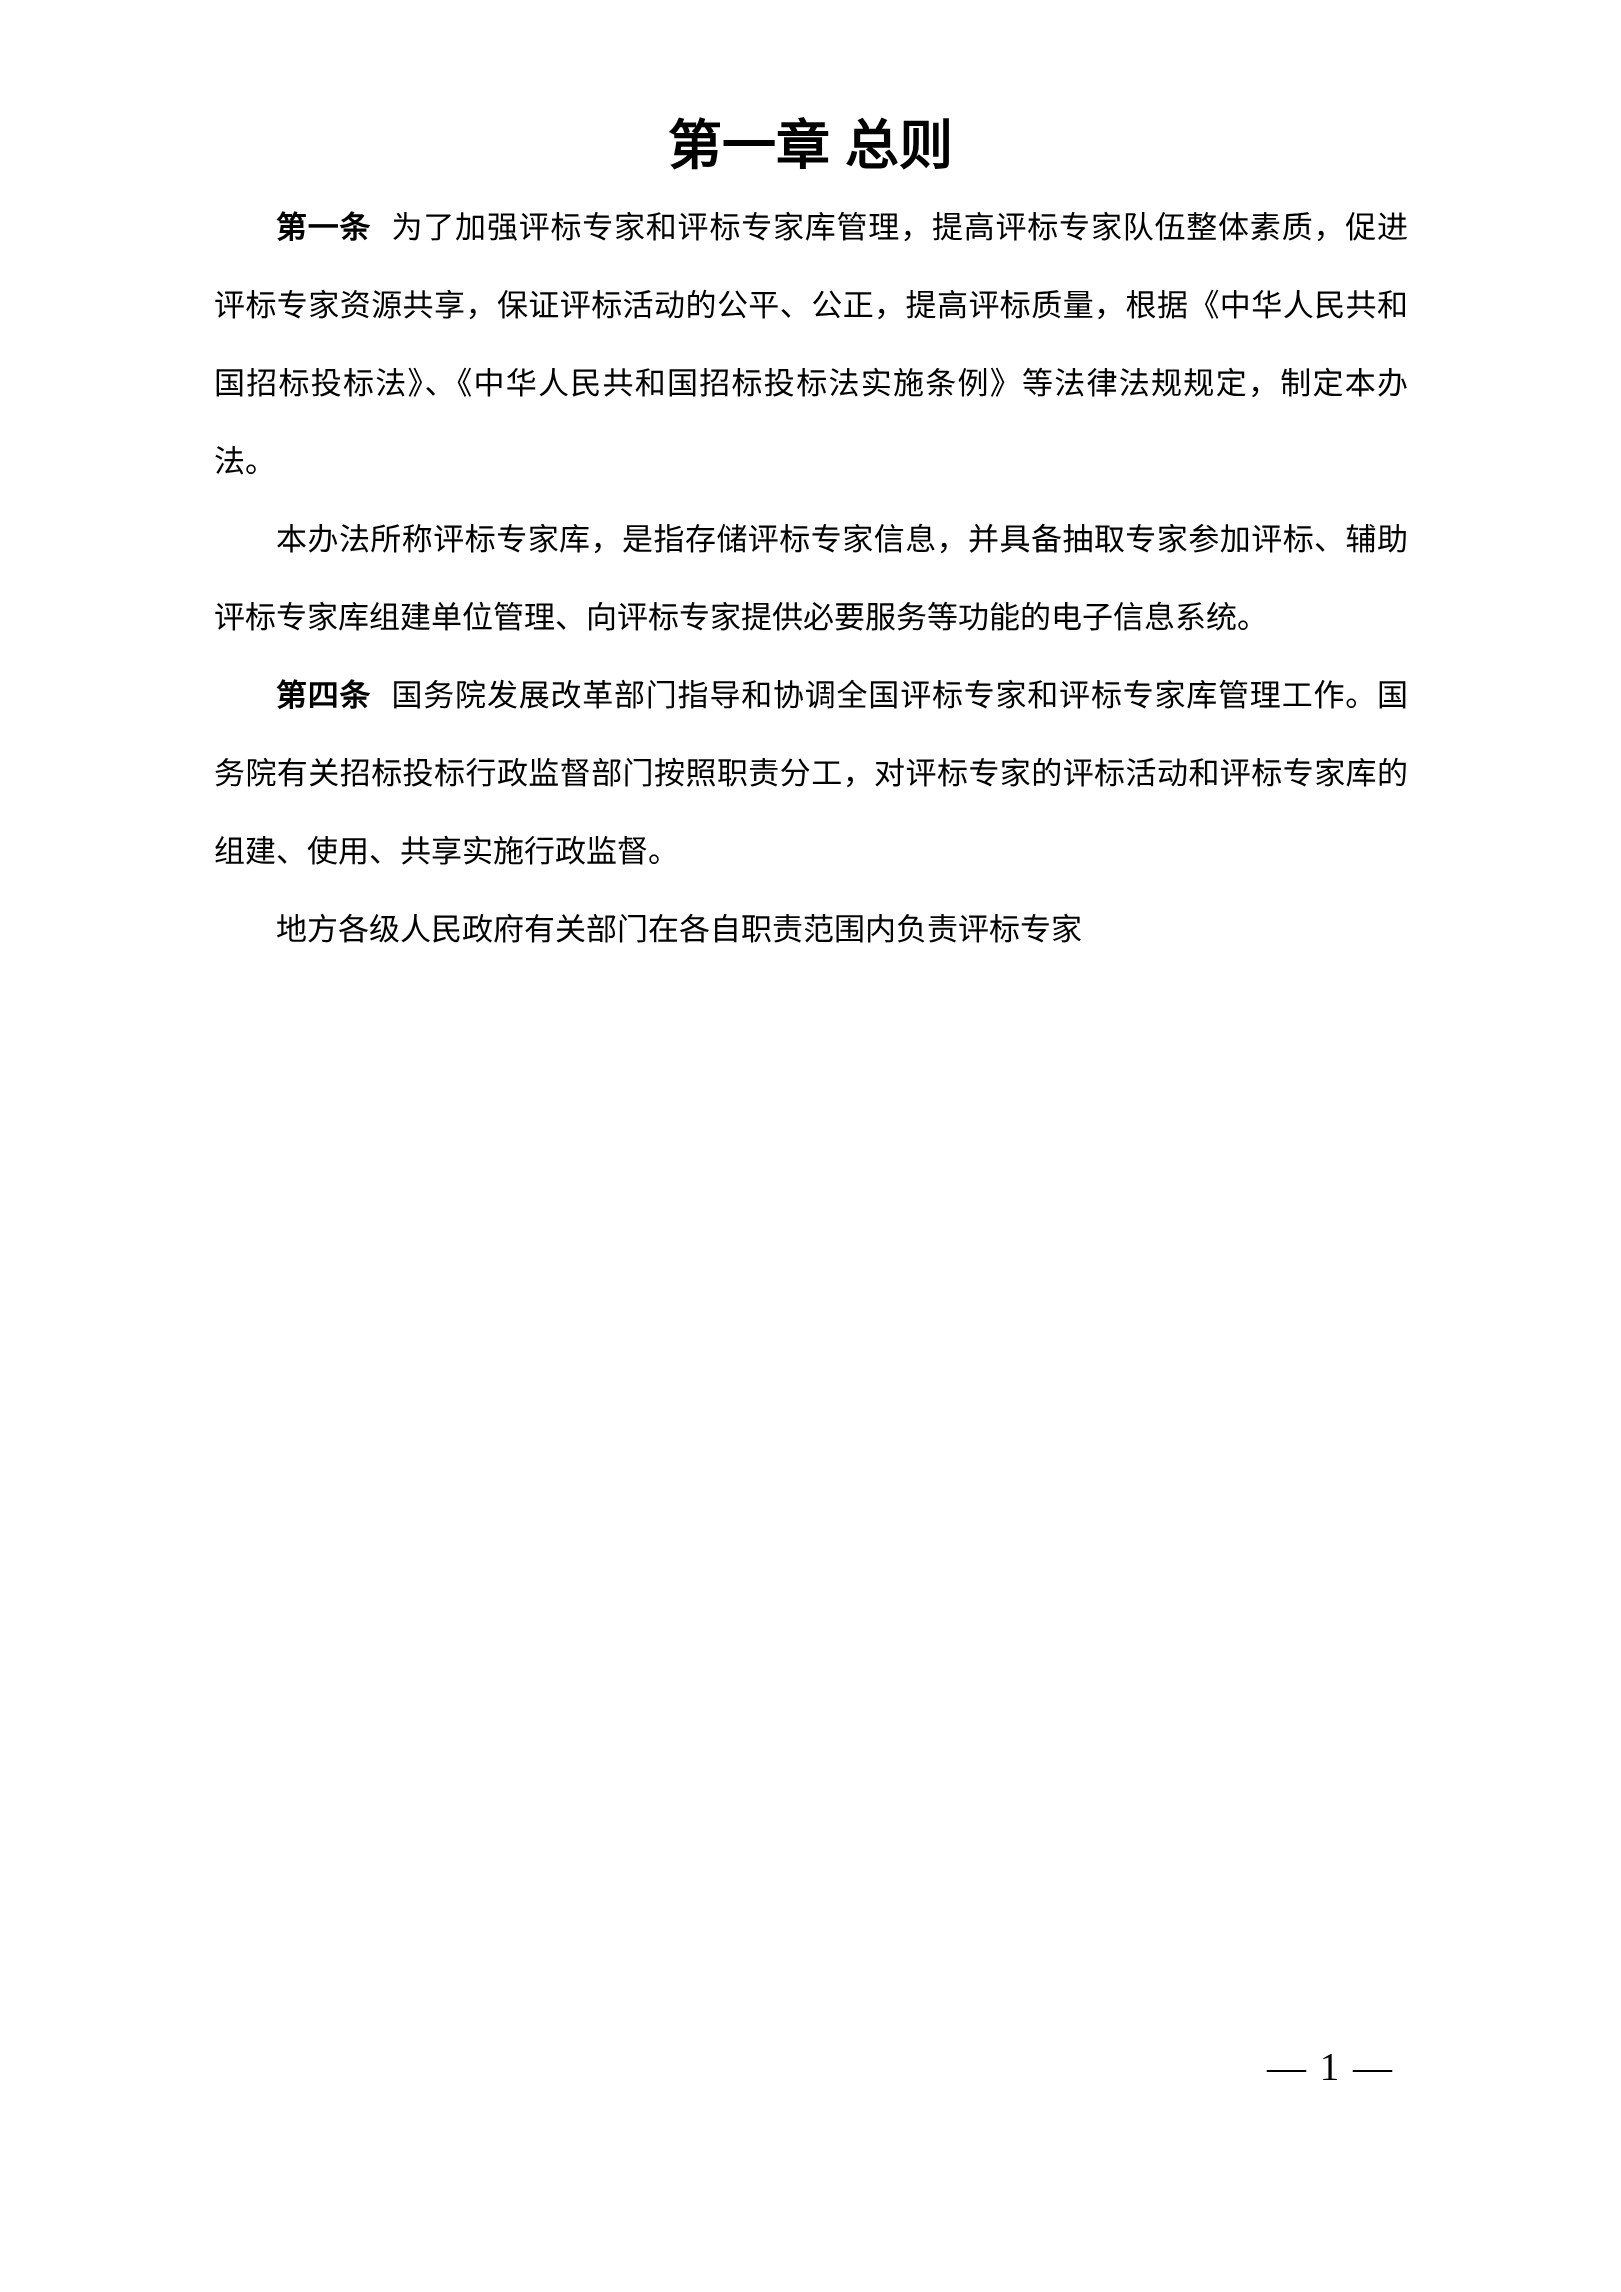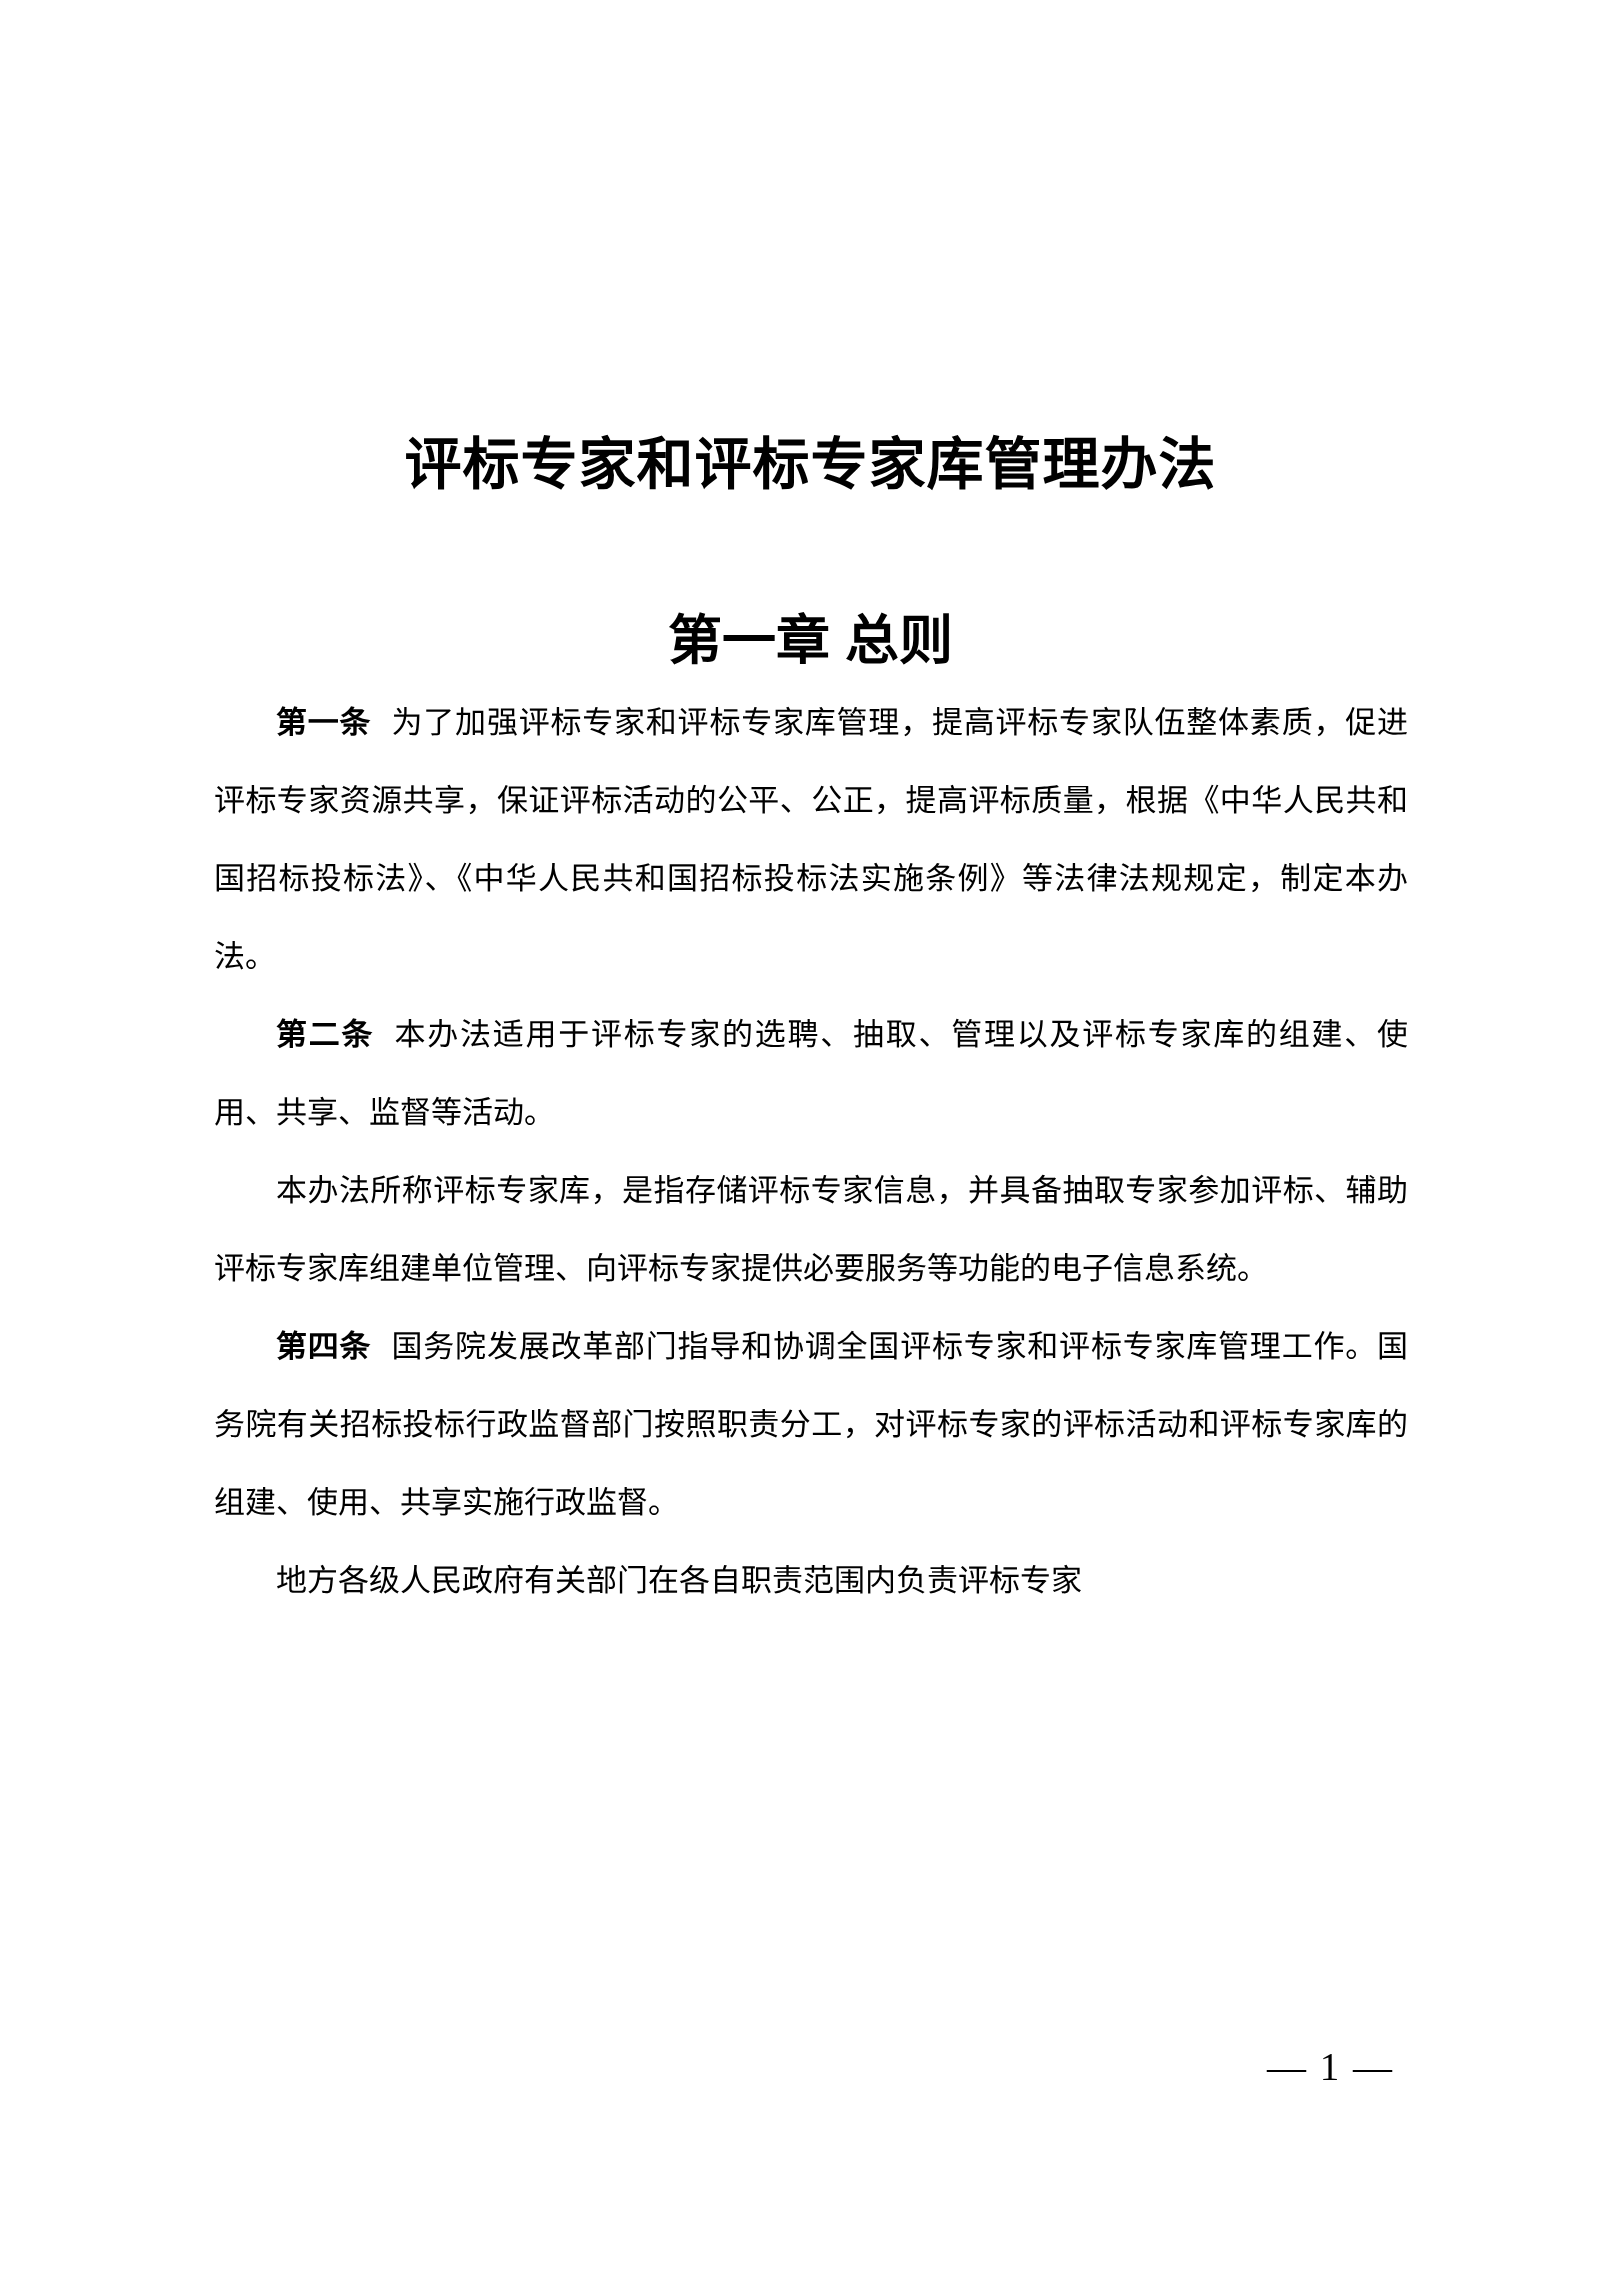--- a/index.html
+++ b/index.html
@@ -67,28 +67,26 @@
     font-size: 39px;
     line-height: 45px;
     letter-spacing: 2px;
     white-space: nowrap;
   }
 </style>
 </head>
 <body>
 
 <div class="page">
-  <h1 class="doc-title">评标专家和评标专家库管理办法</h1>
 
   <h2 class="chapter-heading">第一章 总则</h2>
 
   <div class="doc-body" id="paragraphs">
   <p class="para"><span class="article-label">第一条</span><span class="para-text">为了加强评标专家和评标专家库管理，提高评标专家队伍整体素质，促进评标专家资源共享，保证评标活动的公平、公正，提高评标质量，根据《中华人民共和国招标投标法》、《中华人民共和国招标投标法实施条例》等法律法规规定，制定本办法。</span></p>
 
-  <p class="para"><span class="article-label">第二条</span><span class="para-text">本办法适用于评标专家的选聘、抽取、管理以及评标专家库的组建、使用、共享、监督等活动。</span></p>
 
 
   <p class="para"><span class="para-text">本办法所称评标专家库，是指存储评标专家信息，并具备抽取专家参加评标、辅助评标专家库组建单位管理、向评标专家提供必要服务等功能的电子信息系统。</span></p>
 
   <p class="para"><span class="article-label">第四条</span><span class="para-text">国务院发展改革部门指导和协调全国评标专家和评标专家库管理工作。国务院有关招标投标行政监督部门按照职责分工，对评标专家的评标活动和评标专家库的组建、使用、共享实施行政监督。</span></p>
 
   <p class="para"><span class="para-text">地方各级人民政府有关部门在各自职责范围内负责评标专家</span></p>
 </div>
 
   <div class="page-number">— 1 —</div>

